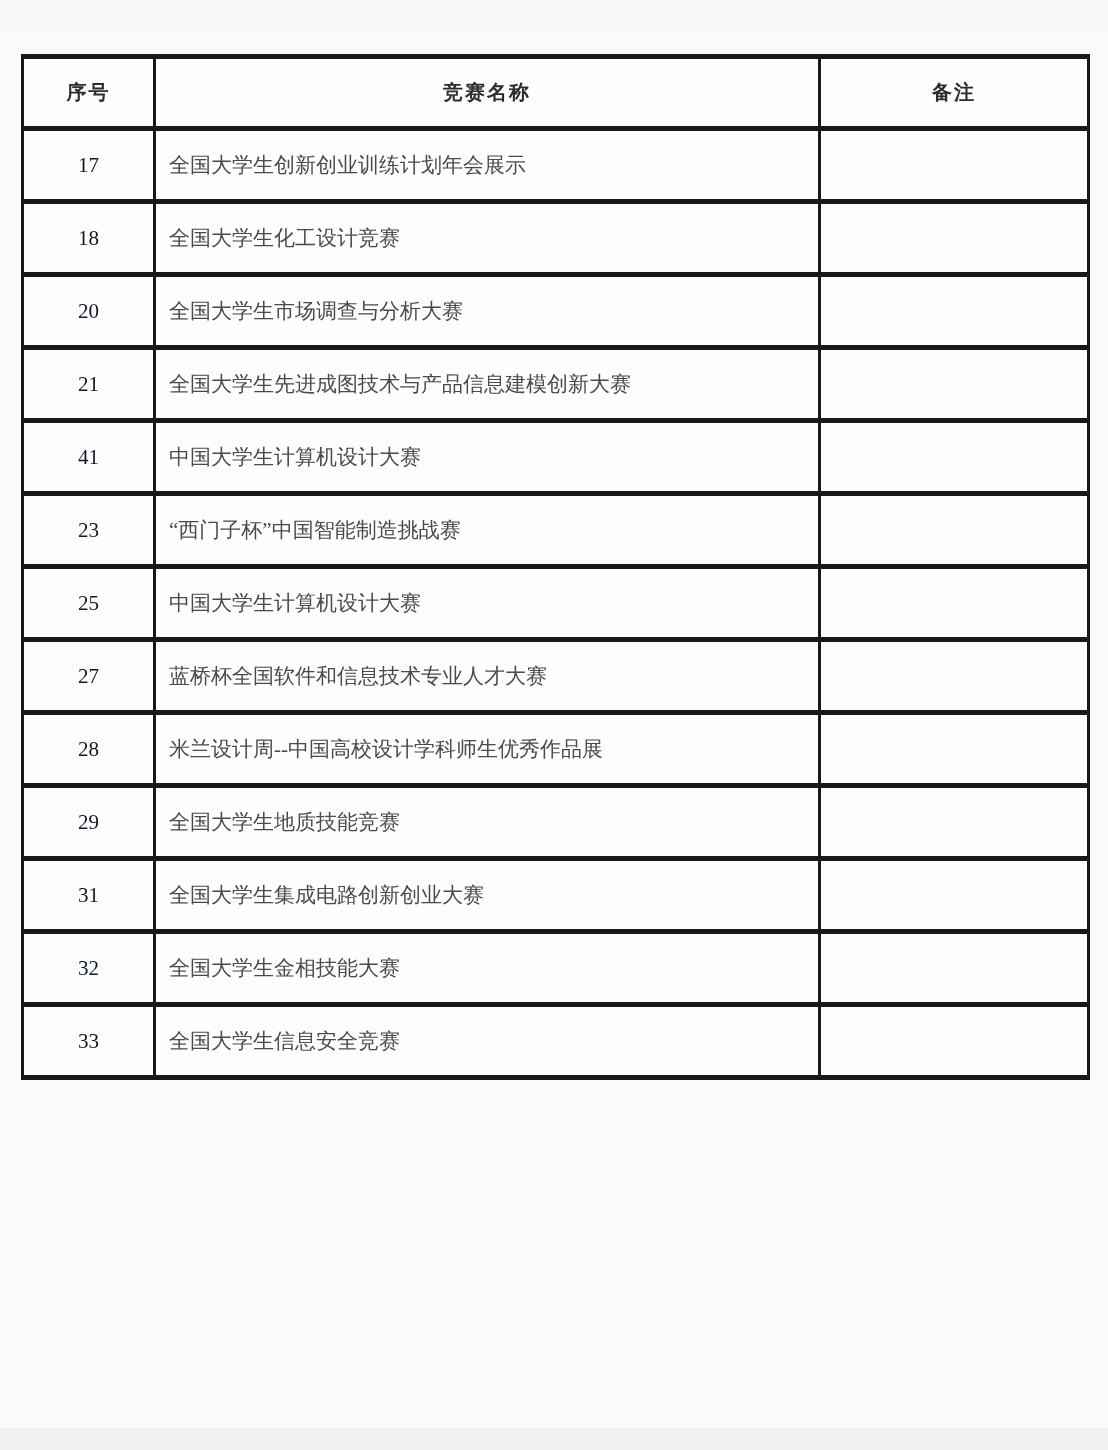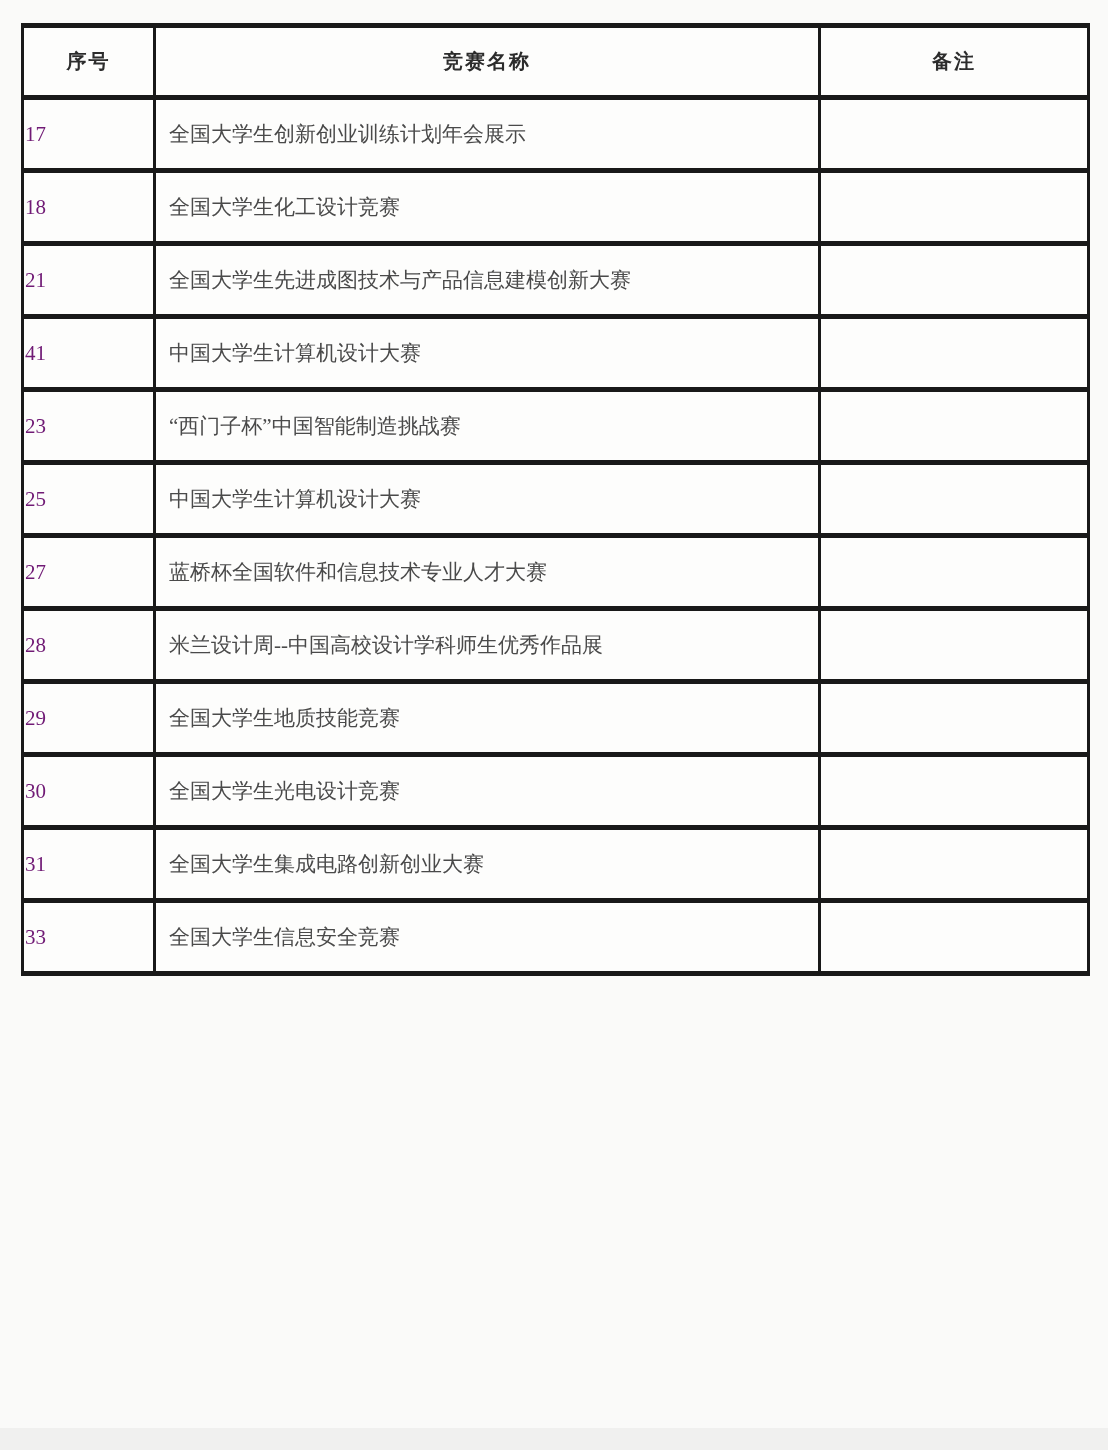--- a/index.html
+++ b/index.html
@@ -11,20 +11,21 @@
     height: 1450px;
     position: relative;
     background: #f7f7f6;
     font-family: "Liberation Serif", "DejaVu Serif", serif;
     overflow: hidden;
   }
   .page {
     position: absolute;
     inset: 0;
     background: #fafaf9;
+    margin-top: 31px;
   }
   .page::after {
     
     content: "";
     position: absolute;
     left: 0; right: 0; bottom: 0;
     height: 22px;
     background: #f0f0ef;
   }
   table.comp-table {
@@ -53,22 +54,23 @@
   .comp-table tbody tr { height: 73px; }
 
   .comp-table th {
     font-weight: bold;
     font-size: 20px;
     color: #2c2c2c;
     text-align: center;
     letter-spacing: 2px;
   }
   td.c-no {
+    text-align: center;
     font-size: 21px;
-    color: #701a75;
+    color: #0f172a;
   }
   td.c-name {
     text-align: left;
     font-size: 21px;
     color: #4a4a4a;
     line-height: 33px;
     padding: 6px 1px 6px 13px;
   }
   td.c-remark {
     font-size: 21px;
@@ -99,20 +101,25 @@
     <td class="c-remark"></td>
   </tr>
 
   <tr>
     <td class="c-no">18</td>
     <td class="c-name">全国大学生化工设计竞赛</td>
     <td class="c-remark"></td>
   </tr>
 
 
+  <tr>
+    <td class="c-no">20</td>
+    <td class="c-name">全国大学生市场调查与分析大赛</td>
+    <td class="c-remark"></td>
+  </tr>
 
   <tr>
     <td class="c-no">21</td>
     <td class="c-name">全国大学生先进成图技术与产品信息建模创新大赛</td>
     <td class="c-remark"></td>
   </tr>
 
   <tr>
     <td class="c-no">41</td>
     <td class="c-name">中国大学生计算机设计大赛</td>
@@ -144,32 +151,32 @@
     <td class="c-name">米兰设计周--中国高校设计学科师生优秀作品展</td>
     <td class="c-remark"></td>
   </tr>
 
   <tr>
     <td class="c-no">29</td>
     <td class="c-name">全国大学生地质技能竞赛</td>
     <td class="c-remark"></td>
   </tr>
 
-  <tr>
-    <td class="c-no">30</td>
-    <td class="c-name">全国大学生光电设计竞赛</td>
-    <td class="c-remark"></td>
-  </tr>
 
   <tr>
     <td class="c-no">31</td>
     <td class="c-name">全国大学生集成电路创新创业大赛</td>
     <td class="c-remark"></td>
   </tr>
 
+  <tr>
+    <td class="c-no">32</td>
+    <td class="c-name">全国大学生金相技能大赛</td>
+    <td class="c-remark"></td>
+  </tr>
 
   <tr>
     <td class="c-no">33</td>
     <td class="c-name">全国大学生信息安全竞赛</td>
     <td class="c-remark"></td>
   </tr>
 </tbody>
   </table>
 </div>
 

